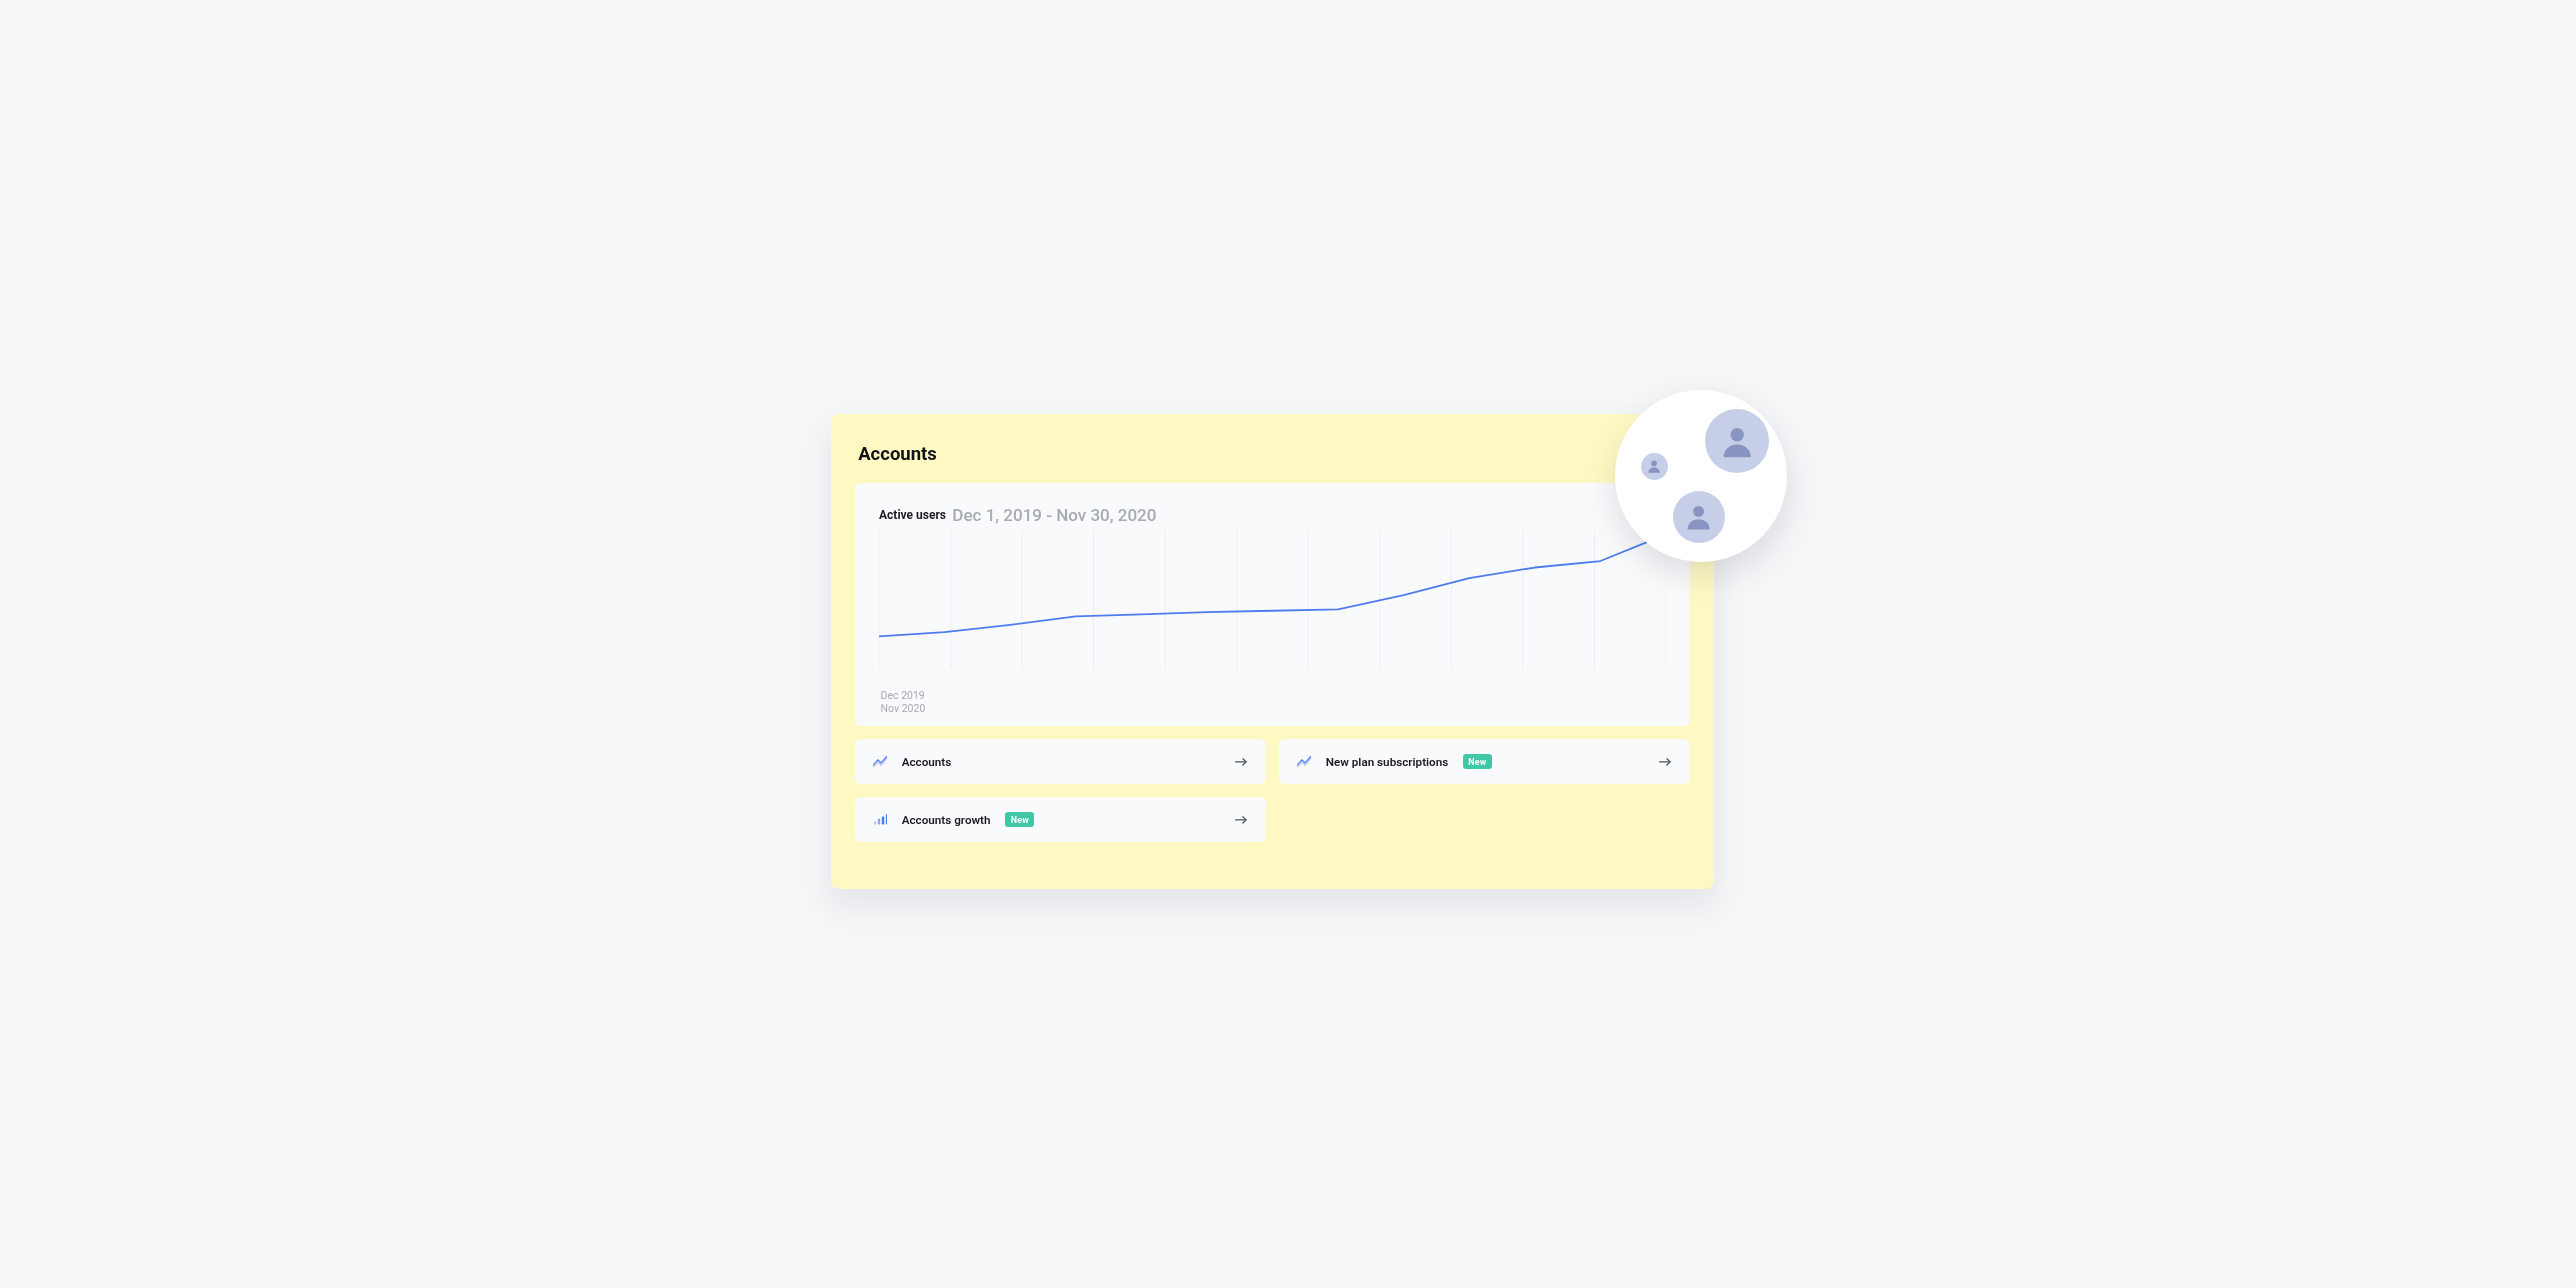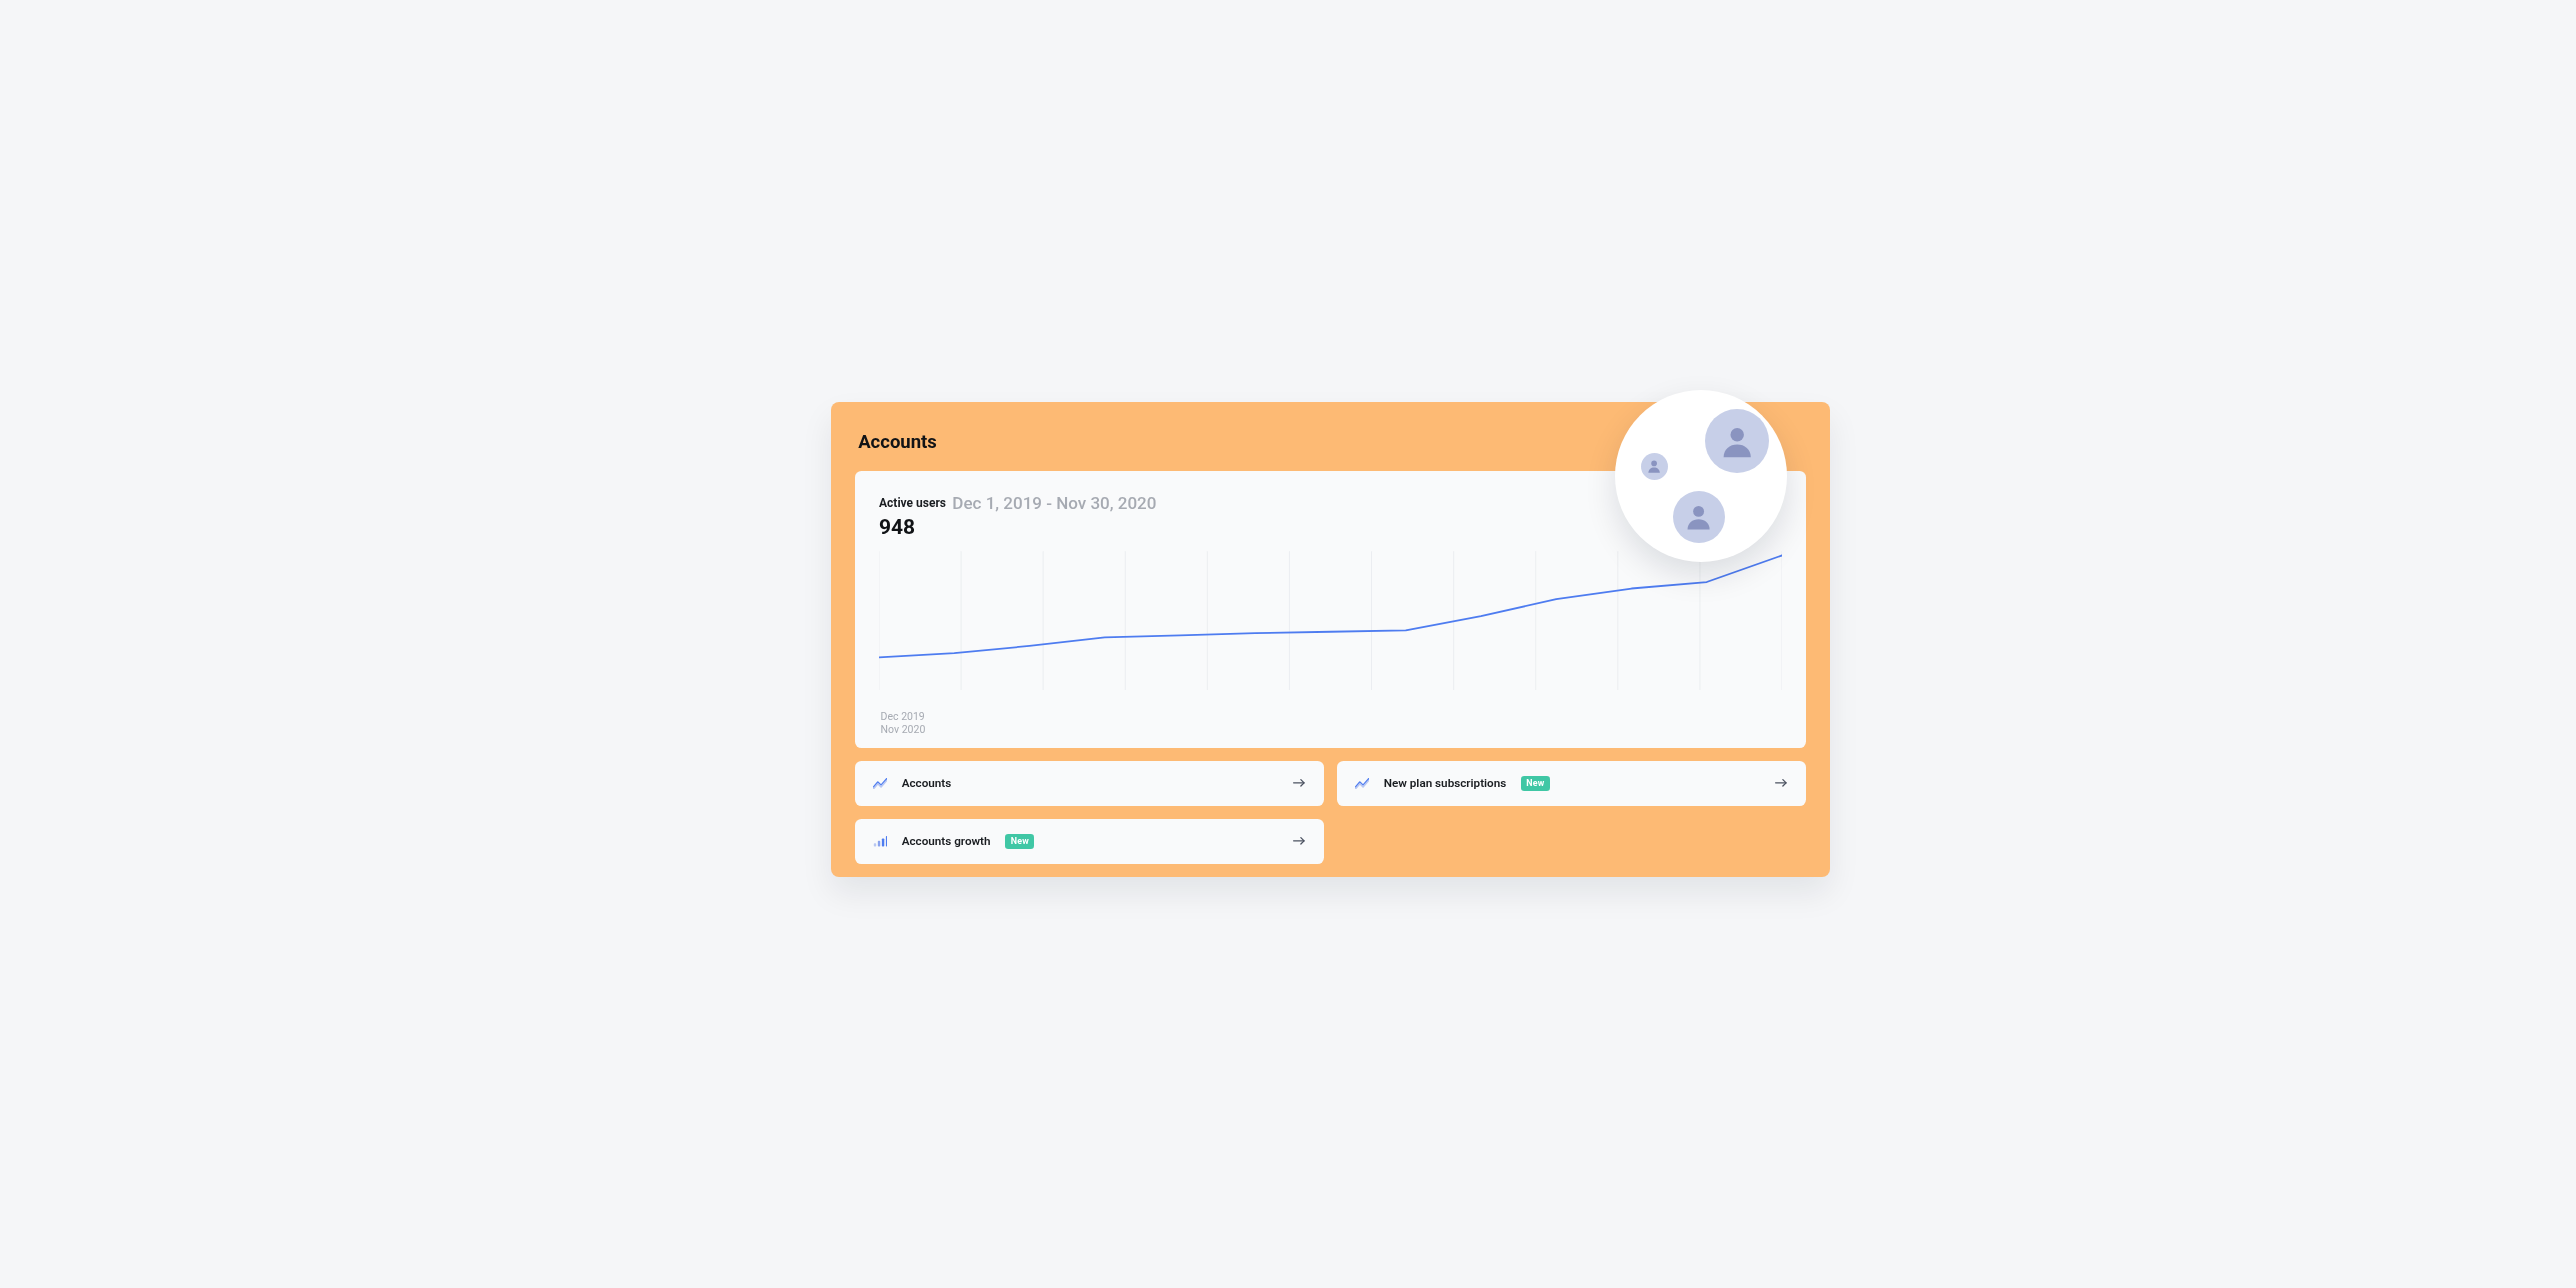--- a/index.html
+++ b/index.html
@@ -13,24 +13,24 @@
     min-height: 644px;
   }
   .stage {
     position: relative;
     width: 1288px;
     height: 644px;
   }
   .card {
     position: absolute;
     left: 187px;
-    top: 80px;
-    width: 999px;
+    top: 92px;
+    width: 883px;
     height: 475px;
-    background: #fdba74;
+    background: #fef9c3;
     border-radius: 8px;
     box-shadow: 0 16px 32px rgba(10, 20, 40, 0.08);
     padding: 29px 24px 14.5px 24px;
   }
   .page-title {
     font-size: 18.5px;
     font-weight: 700;
     color: #111316;
     margin-left: 3.2px;
     margin-bottom: 17.7px;
@@ -157,21 +157,20 @@
 
   <div class="card">
 
     <h1 class="page-title">Accounts</h1>
 
     <div class="chart-panel">
       <div class="chart-heading">
         <span class="chart-metric-name">Active users</span>
         <span class="chart-date-range">Dec 1, 2019 - Nov 30, 2020</span>
       </div>
-      <div class="chart-value">948</div>
 
       <div class="chart-plot">
         <svg id="chart-svg" viewBox="0 0 980 176" preserveAspectRatio="none" width="100%" height="142">
           <g class="grid" id="chart-grid">
               <line x1="0" x2="0" y1="4" y2="176"></line>
               <line x1="89.0909090909091" x2="89.0909090909091" y1="4" y2="176"></line>
               <line x1="178.1818181818182" x2="178.1818181818182" y1="4" y2="176"></line>
               <line x1="267.27272727272725" x2="267.27272727272725" y1="4" y2="176"></line>
               <line x1="356.3636363636364" x2="356.3636363636364" y1="4" y2="176"></line>
               <line x1="445.45454545454544" x2="445.45454545454544" y1="4" y2="176"></line>

